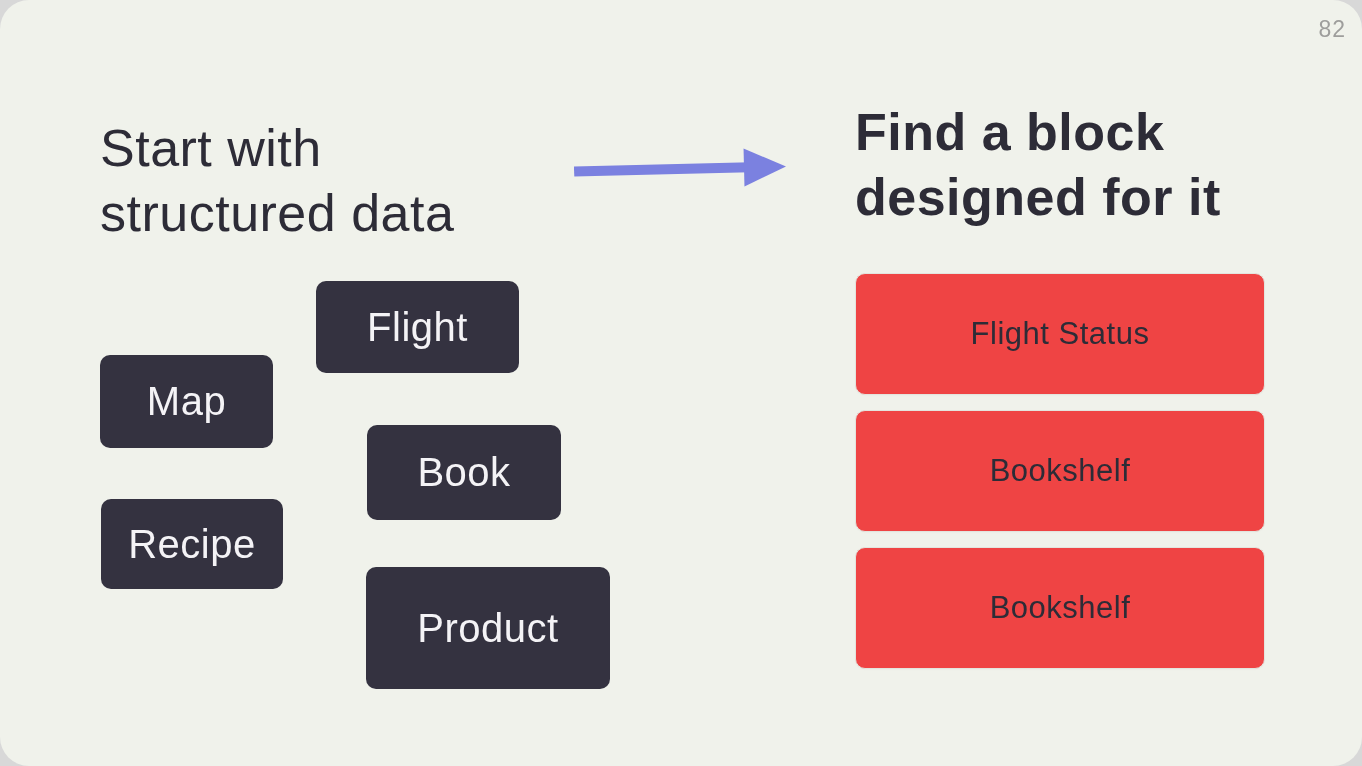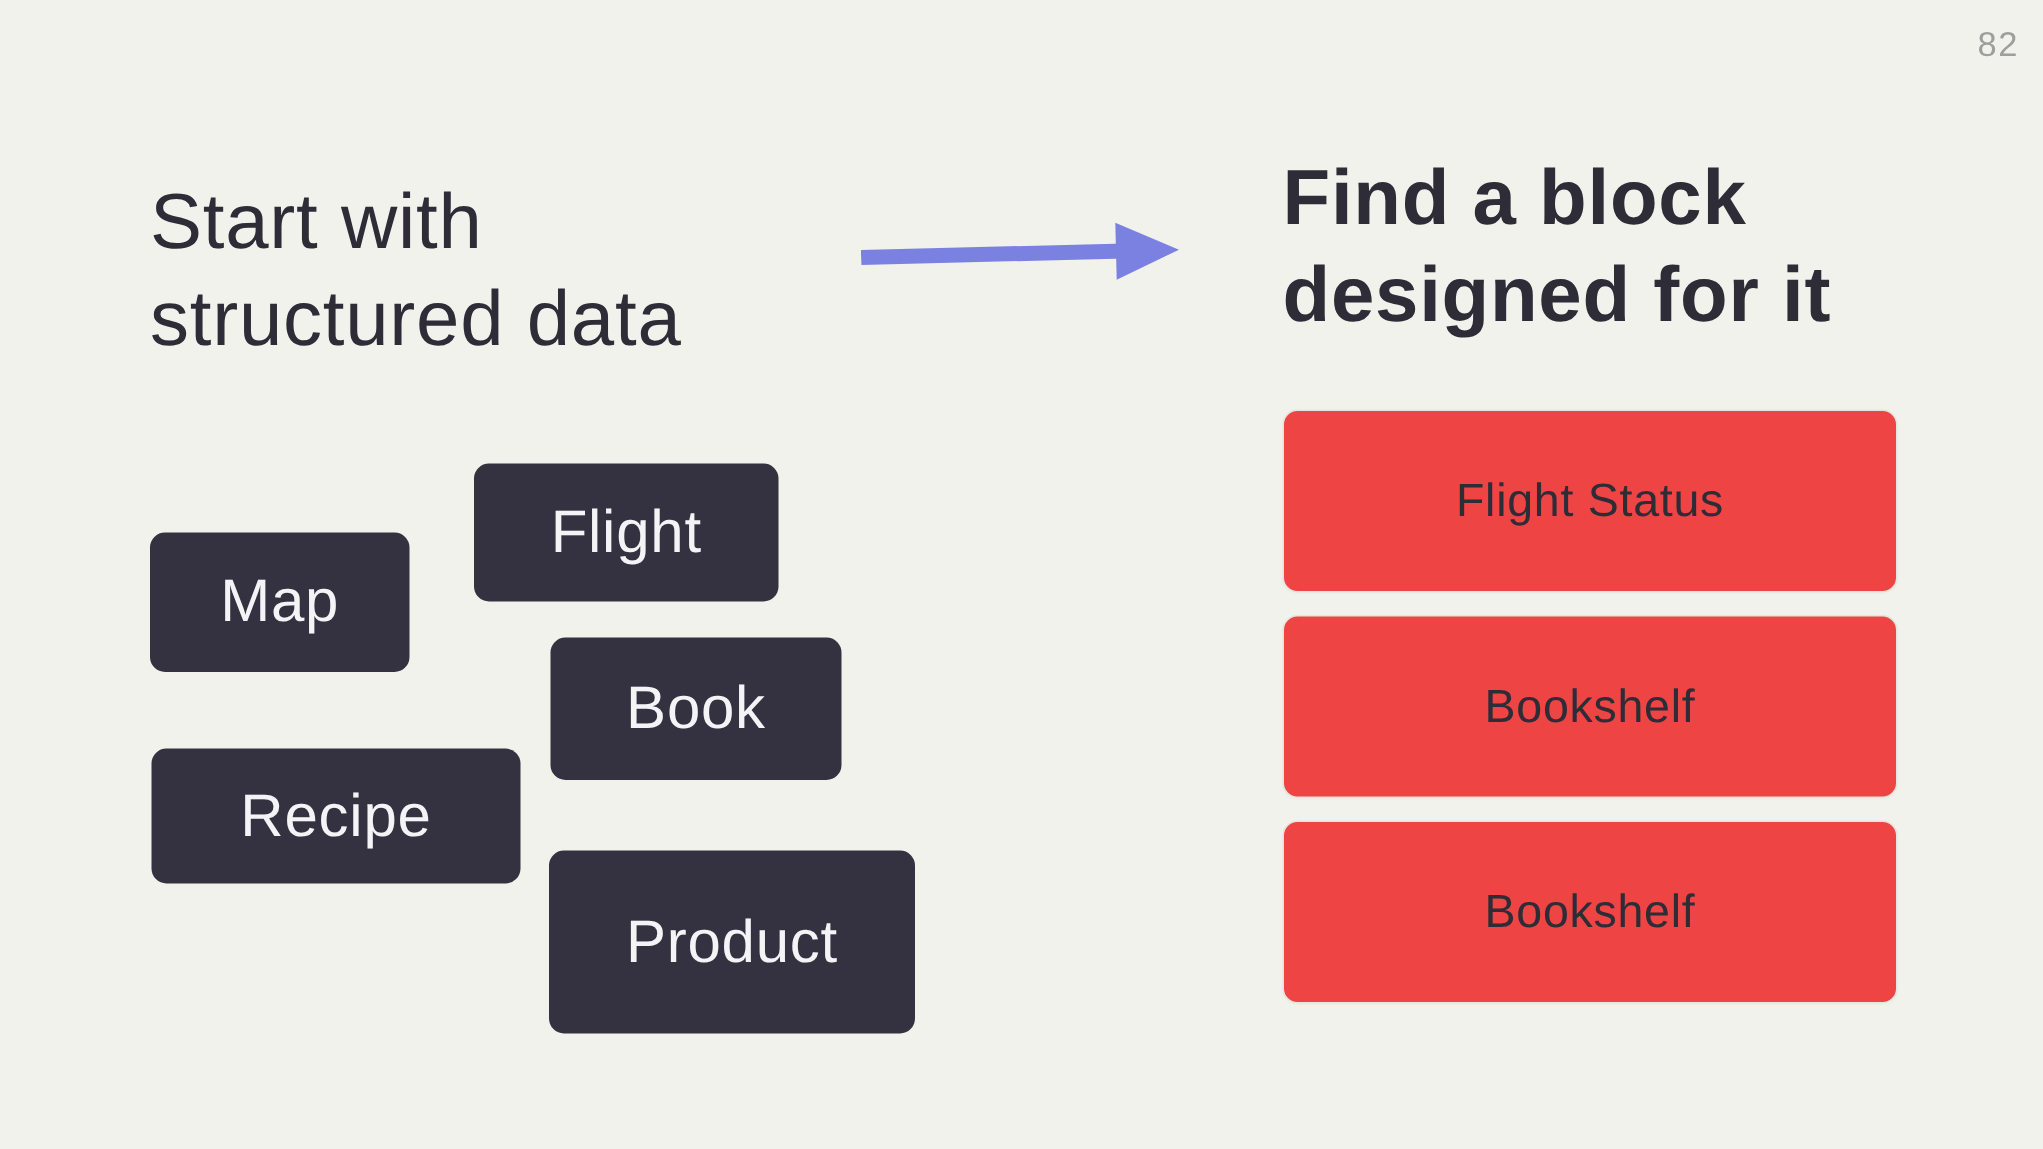--- a/index.html
+++ b/index.html
@@ -7,20 +7,21 @@
   body {
     font-family: "Liberation Sans", sans-serif;
     background: #d8d8d8;
   }
   .slide {
     position: relative;
     width: 1362px;
     height: 766px;
     background: #f0f2eb;
     overflow: hidden;
+    border-radius: 29px;
   }
   .page-number {
     position: absolute;
     top: 16px;
     right: 16px;
     font-size: 23px;
     color: #9e9e9c;
     font-weight: 400;
     letter-spacing: 1px;
   }
@@ -51,24 +52,24 @@
     background: #343240;
     border-radius: 10px;
     display: flex;
     align-items: center;
     justify-content: center;
     color: #f4f3f6;
     font-size: 40px;
     font-weight: 500;
     letter-spacing: 0.5px;
   }
-  .block-flight  { left: 316px; top: 281px; width: 203px; height: 92px; margin-top: 28px; }
+  .block-flight  { left: 316px; top: 281px; width: 203px; height: 92px; }
   .block-map     { left: 100px; top: 355px; width: 173px; height: 93px; }
   .block-book    { left: 367px; top: 425px; width: 194px; height: 95px; }
-  .block-recipe  { left: 101px; top: 499px; width: 246px; height: 90px; }
+  .block-recipe  { left: 101px; top: 499px; width: 182px; height: 90px; }
   .block-product { left: 366px; top: 567px; width: 244px; height: 122px; }
 
   .block-card {
     position: absolute;
     left: 855px;
     width: 410px;
     height: 122px;
     background: #ef4444;
     border: 1px solid #e3e5de;
     border-radius: 10px;

